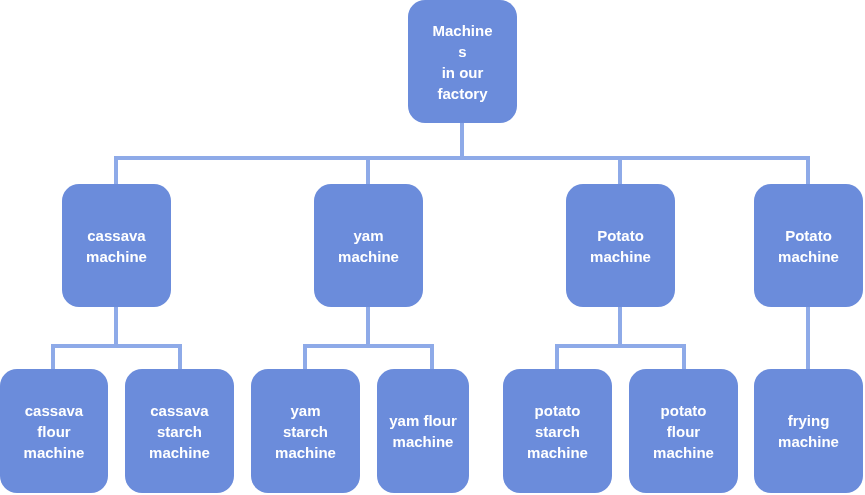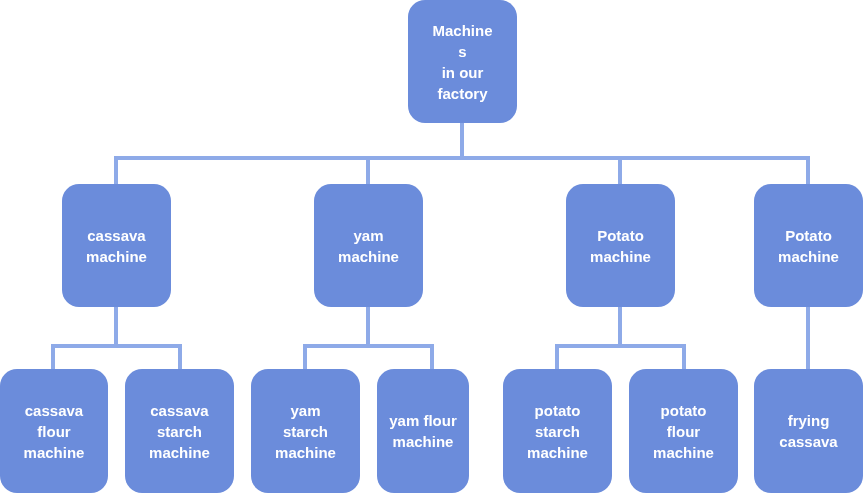--- a/index.html
+++ b/index.html
@@ -96,15 +96,15 @@
 starch
 machine</span>
   </div>
   <div class="node" style="left: 629px; top: 369px; width: 109px; height: 124px; background: rgb(107, 140, 219); color: rgb(255, 255, 255);">
     <span>potato
 flour
 machine</span>
   </div>
   <div class="node" style="left: 754px; top: 369px; width: 109px; height: 124px; background: rgb(107, 140, 219); color: rgb(255, 255, 255);">
     <span>frying
-cassava</span>
+machine</span>
   </div>
 </div>
 
 </body></html>

